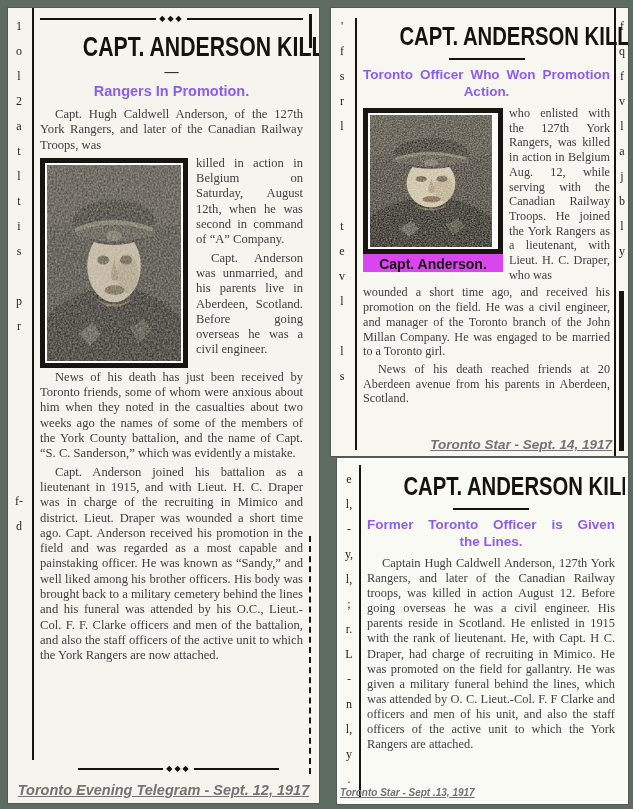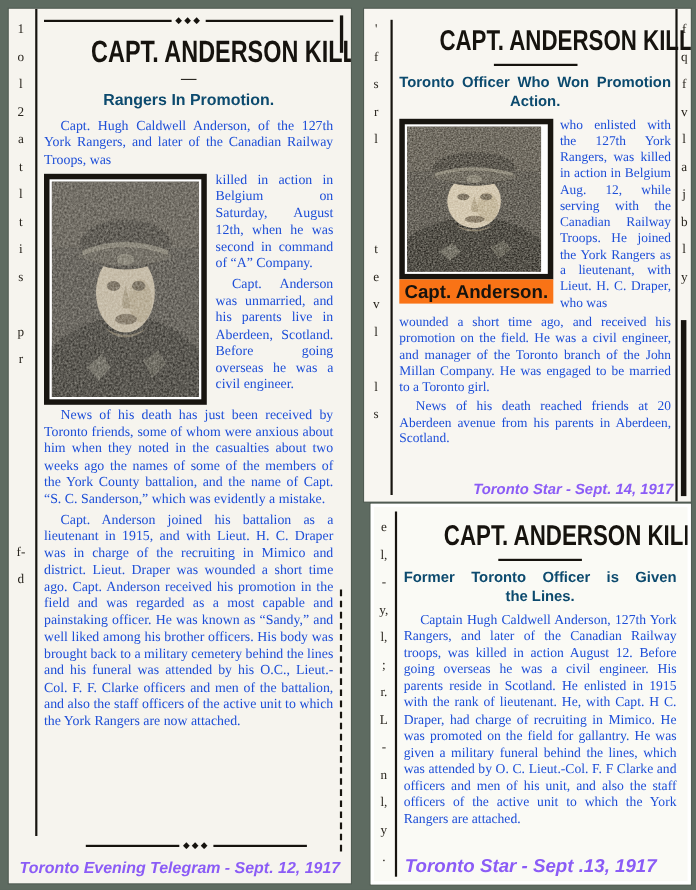--- a/index.html
+++ b/index.html
@@ -33,52 +33,52 @@
   .hl-inner{
     display:inline-block;white-space:nowrap;transform-origin:50% 50%;
     font-family:"Liberation Sans",sans-serif;font-weight:bold;color:#16130e;
   }
   .clip-telegram .hl-inner{font-size:28px;transform:scaleX(0.76);}
   .clip-star14 .hl-inner,.clip-star13 .hl-inner{font-size:26px;transform:scaleX(0.78);}
 
   .hl-dash{text-align:center;font-weight:bold;font-size:14px;line-height:12px;margin:2px 0 4px 0;}
   .hl-rule{width:76px;border-top:2px solid #16130e;margin:5px auto 6px auto;}
 
-  .subhead{margin:2px 0 6px 0;font-family:"Liberation Sans",sans-serif;font-weight:bold;color:#0c4a6e;}
+  .subhead{margin:2px 0 6px 0;font-family:"Liberation Sans",sans-serif;font-weight:bold;color:#8b5cf6;}
   .clip-telegram .subhead{font-size:14.5px;line-height:19px;}
   .clip-star14 .subhead,.clip-star13 .subhead{font-size:13.5px;line-height:17px;}
   .sub-line{text-align:center;}
   .sub-line.spread{text-align:justify;text-align-last:justify;}
 
-  p.body{margin:0 0 3px 0;text-align:justify;color:#1d4ed8;}
+  p.body{margin:0 0 3px 0;text-align:justify;color:#404040;}
   .clip-telegram p.body{font-size:12.6px;line-height:15.3px;}
   .clip-star14 p.body{font-size:12.2px;line-height:14.7px;}
   .clip-star13 p.body{font-size:12.4px;line-height:15.1px;}
   p.body.indent{text-indent:15px;}
 
   .wrapzone{overflow:visible;}
   .wrapzone::after{content:"";display:block;clear:both;}
 
   figure.photo{float:left;margin:2px 8px 2px 0;padding:2px;background:#fff;border:5px solid #181510;}
   figure.photo svg{display:block;}
   .photo-cap{
-    font-family:"Liberation Sans",sans-serif;font-weight:bold;font-size:17px;
-    text-align:center;padding-top:2px;color:#16130e;background:#f97316;
+    font-family:"Liberation Sans",sans-serif;font-weight:bold;font-size:14px;
+    text-align:center;padding-top:2px;color:#16130e;background:#d946ef;
   }
   .cap-wrap{float:left;margin:2px 6px 2px 0;width:140px;}
   .cap-wrap figure.photo{float:none;margin:0 auto;}
 
   .attribution{
     position:absolute;font-family:"Liberation Sans",sans-serif;
-    font-weight:bold;font-style:italic;color:#8b5cf6;
+    font-weight:bold;font-style:italic;color:#737373;text-decoration:underline;
   }
   .attr-telegram{bottom:5px;left:0;right:0;text-align:center;font-size:14.5px;}
   .orn-bottom{position:absolute;bottom:26px;left:70px;right:40px;}
   .attr-star14{bottom:4px;right:16px;font-size:13.5px;}
-  .attr-star13{bottom:3px;left:0;right:0;text-align:center;font-size:17px;margin-top:26px;}
+  .attr-star13{bottom:3px;left:0;right:0;font-size:10px;margin-top:26px;}
 </style>
 </head>
 <body>
 
 <svg width="0" height="0" style="position:absolute" aria-hidden="true">
   <defs>
     <filter id="photo-grain" x="0" y="0" width="100%" height="100%">
       <feTurbulence type="fractalNoise" baseFrequency="0.75" numOctaves="2" result="n"></feTurbulence>
       <feColorMatrix in="n" type="matrix" values="0 0 0 0 0.93  0 0 0 0 0.90  0 0 0 0 0.80  0 0 0 0.55 0"></feColorMatrix>
     </filter>

